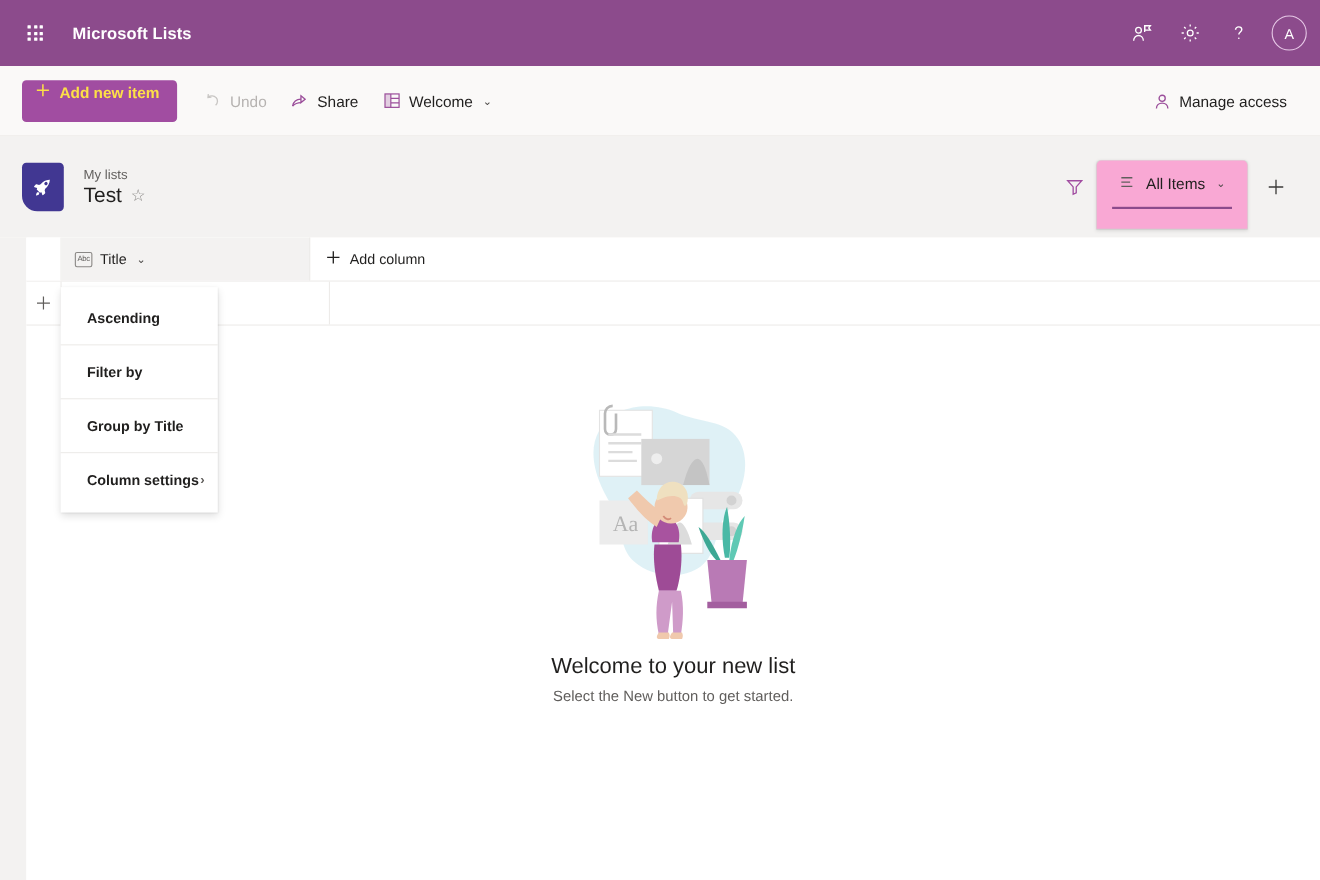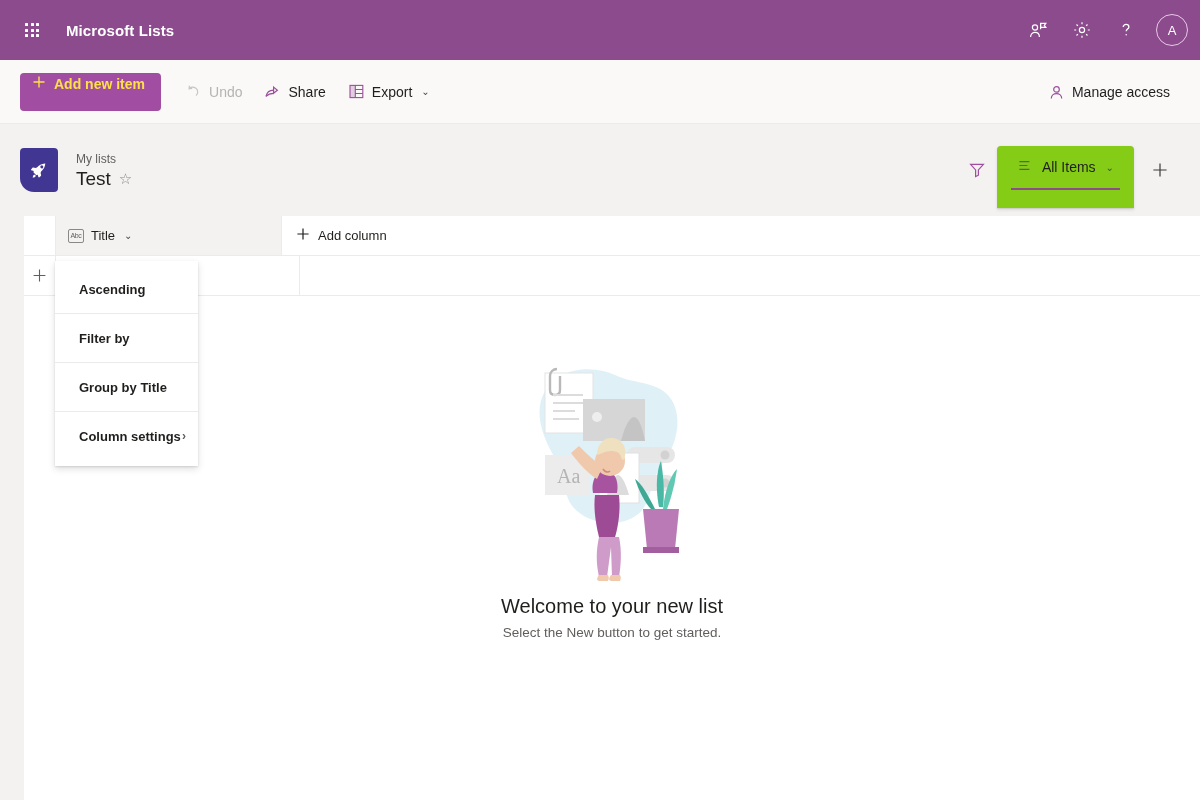--- a/index.html
+++ b/index.html
@@ -103,21 +103,21 @@
 
   .view-zone {
     position: absolute; right: 20px; top: 0; height: 92px;
     display: flex; align-items: center; gap: 0px;
   }
   .filter-btn {
     width: 40px; height: 40px; display: flex; align-items: center; justify-content: center;
     color: #a14da1; cursor: pointer;
   }
   .view-card {
-    background: #84cc16;
+    background: #f9a8d4;
     box-shadow: 0 1.2px 3.6px rgba(0,0,0,.10), 0 0.3px 0.9px rgba(0,0,0,.07);
     border-radius: 4px 4px 0 0;
     height: 62px; margin-top: 14px;
     display: flex; align-items: flex-start; padding: 0 14px;
   }
   .view-pill {
     display: flex; align-items: center; gap: 8px;
     height: 44px; padding: 0 6px;
     font-size: 14px; color: #201f1e; cursor: pointer;
     border-bottom: 2px solid #8c4b8c;
@@ -277,21 +277,21 @@
     </div>
 
     <div class="cmd-item">
       <span class="cmd-icon">
         <svg width="17" height="17" viewBox="0 0 17 17" fill="none" stroke="currentColor" stroke-width="1.1">
           <rect x="2" y="2.4" width="12.8" height="12.2"></rect>
           <rect x="2" y="2.4" width="5.3" height="12.2" fill="currentColor" opacity=".25" stroke="none"></rect>
           <path d="M7.3 2.4v12.2M7.3 6.5h7.5M7.3 10.5h7.5"></path>
         </svg>
       </span>
-      <span>Export</span>
+      <span>Welcome</span>
       <span class="chev">⌄</span>
     </div>
   </div>
 
   <div class="cmd-right">
     <div class="cmd-item">
       <span class="cmd-icon">
         <svg width="17" height="17" viewBox="0 0 17 17" fill="none" stroke="currentColor" stroke-width="1.2">
           <circle cx="8.5" cy="5.4" r="2.8"></circle>
           <path d="M3.3 14.6c0-3 2.3-4.9 5.2-4.9s5.2 1.9 5.2 4.9"></path>

